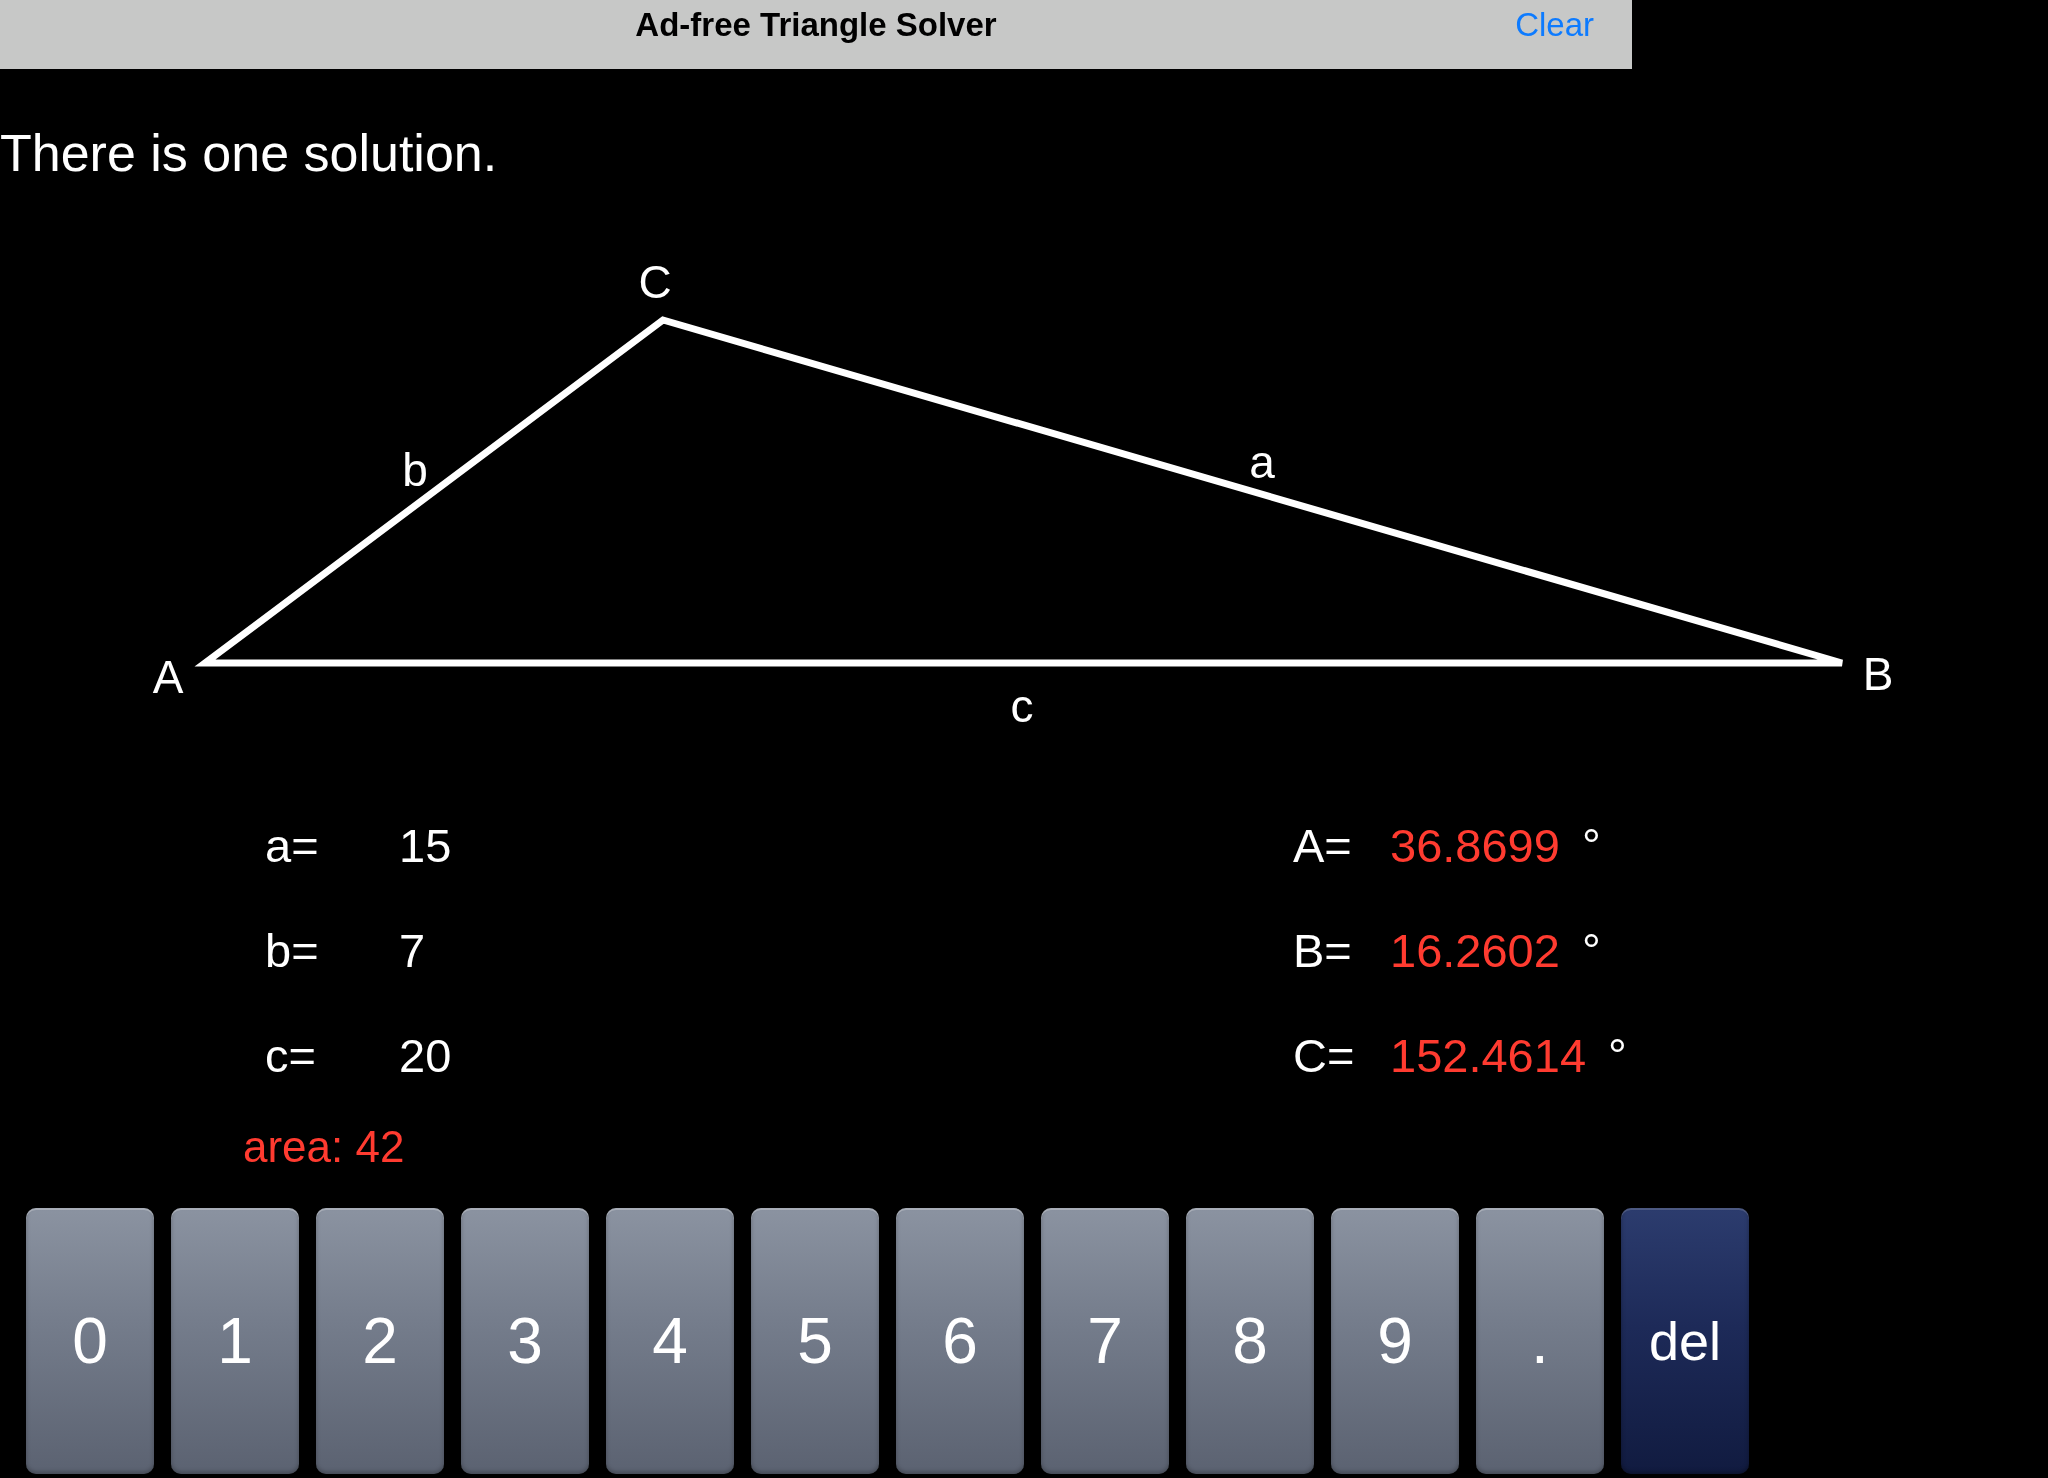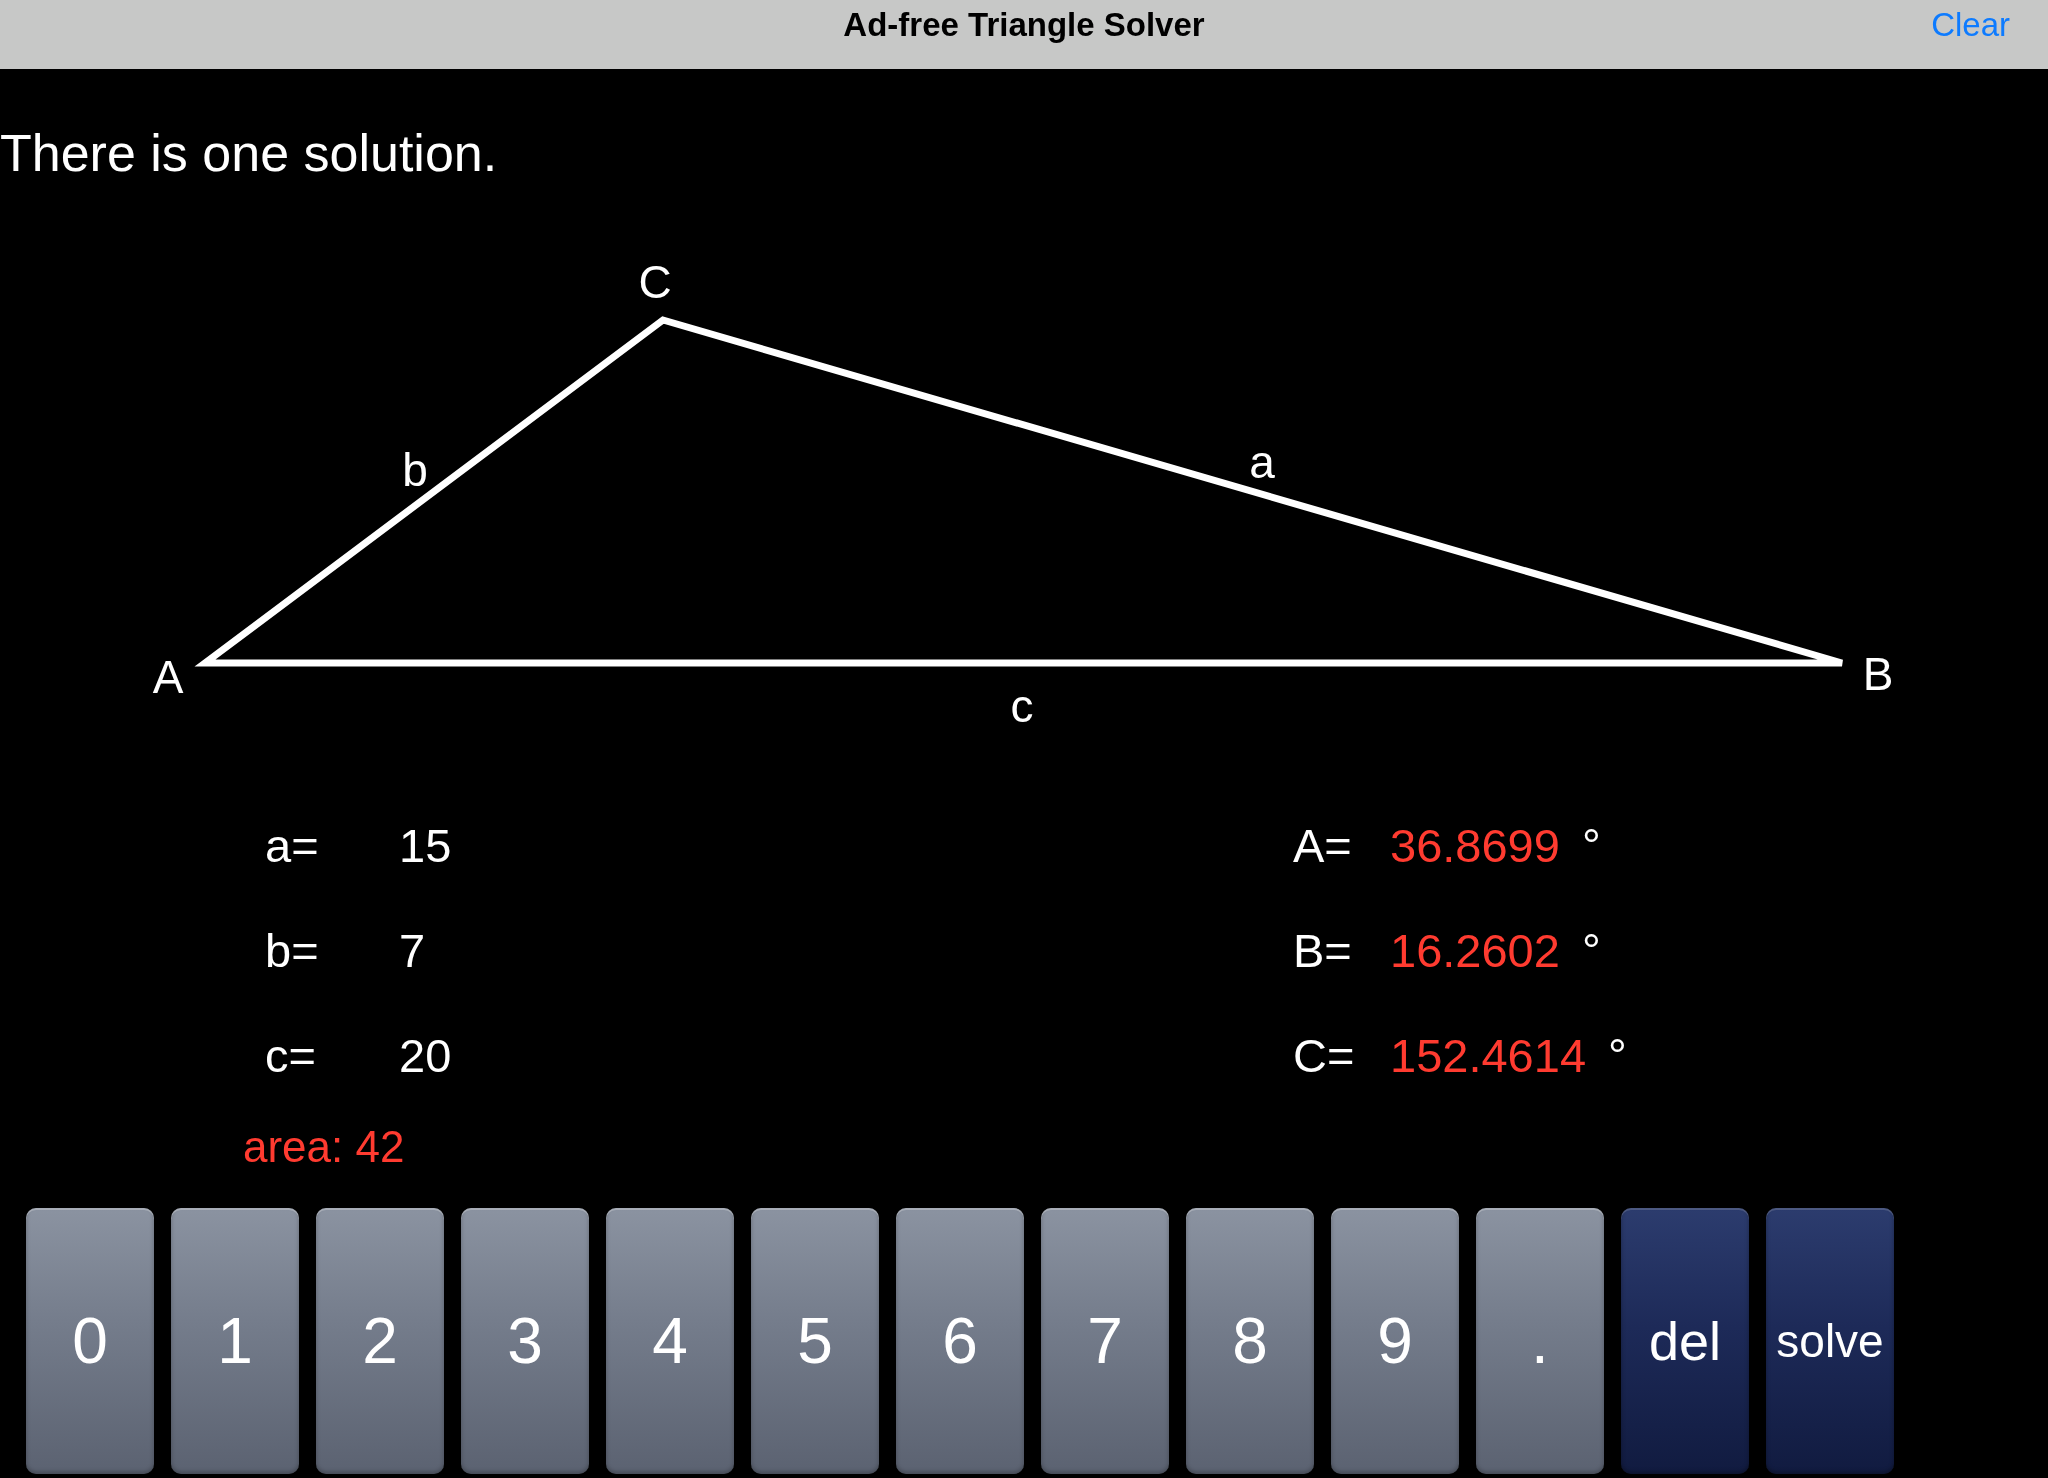--- a/index.html
+++ b/index.html
@@ -5,21 +5,21 @@
   html,body { margin:0; padding:0; background:#000; }
   .screen {
     position:relative; width:2048px; height:1478px;
     background:#000; overflow:hidden;
     font-family:"Liberation Sans", sans-serif;
     -webkit-font-smoothing:antialiased;
   }
 
   
   .navbar {
-    position:absolute; left:0; top:0; width:2048px; height:69px;
+    position:absolute; left:0; top:0; width:1632px; height:69px;
     background:var(--nav-bar,#c7c8c7);
   }
   .nav-title {
     position:absolute; left:0; right:0; top:0;
     text-align:center; line-height:50px;
     font-size:33px; font-weight:700; color:#000;
   }
   .nav-clear {
     position:absolute; right:38px; top:0;
     line-height:50px; font-size:33px;
@@ -167,18 +167,15 @@
       </button>
     <button class="key gray">
         <span class="glyph">9</span>
       </button>
     <button class="key gray">
         <span class="glyph">.</span>
       </button>
     <button class="key navy">
         <span class="glyph-act">del</span>
       </button>
-    <button class="key navy">
-        <span class="glyph-solve">solve</span>
-      </button>
   </div>
 
 </div>
 
 </body></html>

